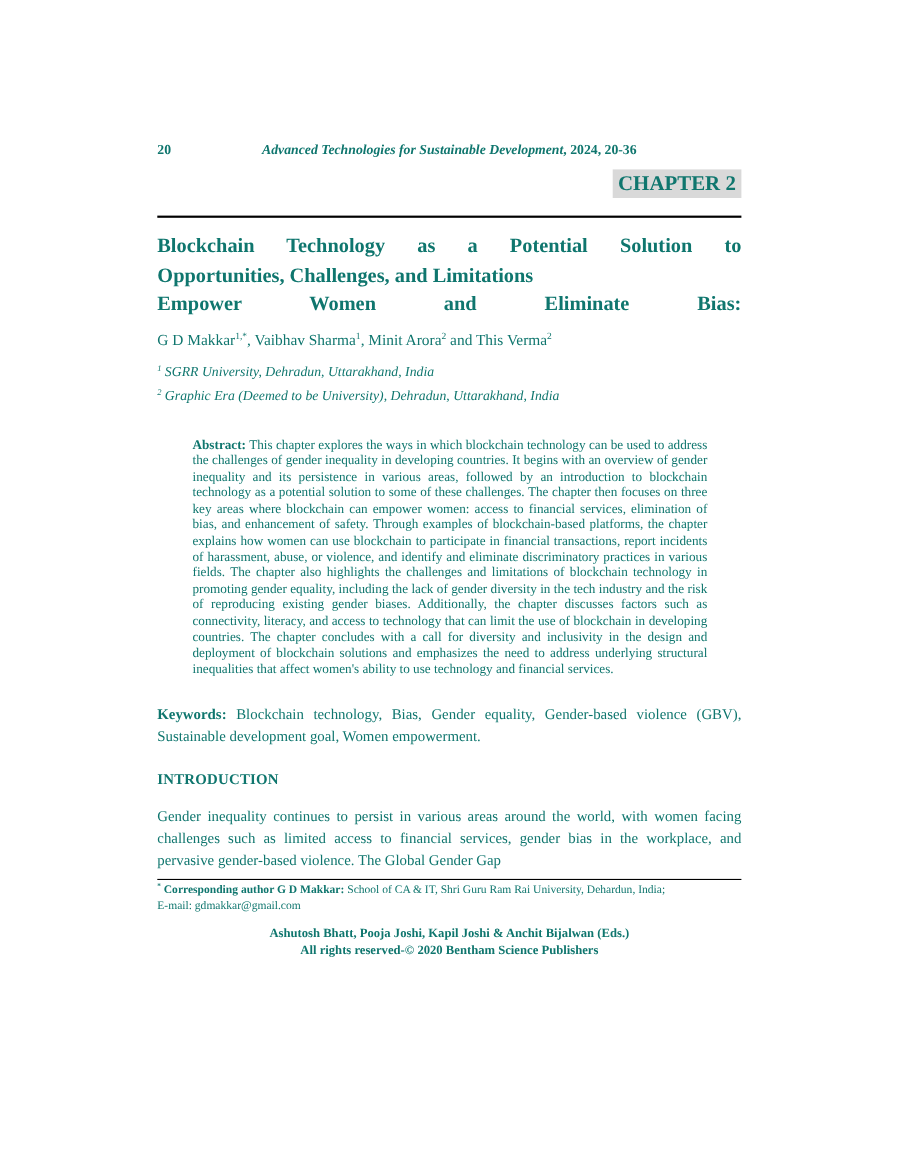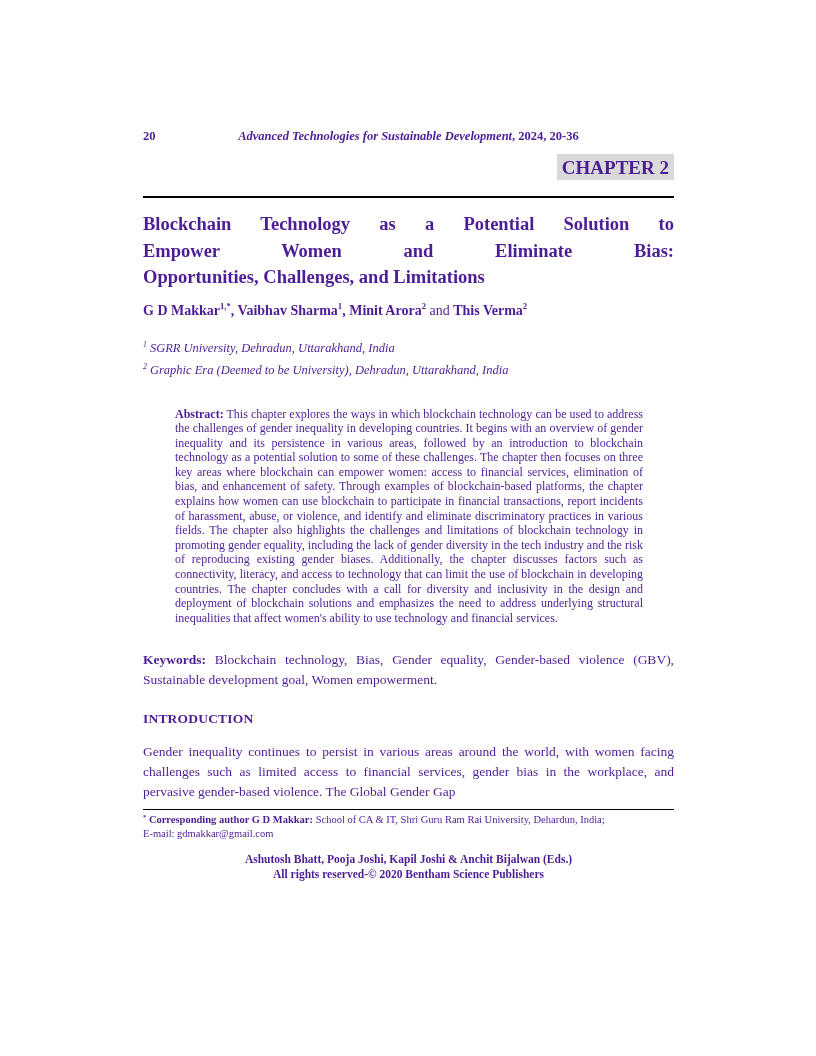--- a/index.html
+++ b/index.html
@@ -2,21 +2,21 @@
 <html><head>
 <meta charset="utf-8">
 <style>
   * { margin: 0; padding: 0; box-sizing: border-box; }
   html, body { background: #888; }
   .page {
     position: relative;
     width: 816px;
     height: 1056px;
     background: #ffffff;
-    color: #4c1d95;
+    color: #0f766e;
     font-family: "Liberation Serif", "DejaVu Serif", serif;
     overflow: hidden;
   }
   .content {
     position: absolute;
     left: 143px;
     top: 129px;
     width: 531px;
   }
 
@@ -53,24 +53,24 @@
     margin-top: 13px;
     font-size: 18.5px;
     font-weight: bold;
     line-height: 26.5px;
   }
   .title-line { text-align: justify; text-align-last: justify; }
   .title-line.last { text-align: left; text-align-last: left; }
 
   
   .authors { margin-top: 11px; font-size: 14px; line-height: 18px; }
-  .authors b { font-weight: bold; }
+  .authors b { font-weight: normal; }
   sup { font-size: 0.62em; vertical-align: super; line-height: 0; }
 
-  .affiliations { margin-top: 17px; font-style: italic; font-size: 12.5px; line-height: 22px; }
+  .affiliations { margin-top: 7px; font-style: italic; font-size: 12.5px; line-height: 22px; }
   .affiliation .aff-text { margin-left: 3px; }
 
   
   .abstract {
     margin-top: 26px;
     margin-left: 32px;
     width: 468px;
     font-size: 12px;
     line-height: 14.6px;
     text-align: justify;
@@ -130,22 +130,22 @@
       <span class="page-number">20</span>
       <span class="running-title"><span class="it">Advanced Technologies for Sustainable Development</span><span>, 2024, 20-36</span></span>
     </div>
 
     <div class="badge-row">
       <span class="chapter-badge">CHAPTER 2</span>
     </div>
 
     <div class="chapter-title">
       <div class="title-line">Blockchain Technology as a Potential Solution to</div>
+      <div class="title-line last">Opportunities, Challenges, and Limitations</div>
       <div class="title-line">Empower Women and Eliminate Bias:</div>
-      <div class="title-line last">Opportunities, Challenges, and Limitations</div>
     </div>
 
     <div class="authors"><b>G D Makkar</b><sup><b>1,*</b></sup><b>, </b><b>Vaibhav Sharma</b><sup><b>1</b></sup><b>, </b><b>Minit Arora</b><sup><b>2</b></sup><span> and </span><b>This Verma</b><sup><b>2</b></sup><span></span></div>
 
     <div class="affiliations">
       <div class="affiliation"><sup>1</sup><span class="aff-text">SGRR University, Dehradun, Uttarakhand, India</span></div>
       <div class="affiliation"><sup>2</sup><span class="aff-text">Graphic Era (Deemed to be University), Dehradun, Uttarakhand, India</span></div>
     </div>
 
     <div class="abstract"><b>Abstract:</b><span> This chapter explores the ways in which blockchain technology can be used to address the challenges of gender inequality in developing countries. It begins with an overview of gender inequality and its persistence in various areas, followed by an introduction to blockchain technology as a potential solution to some of these challenges. The chapter then focuses on three key areas where blockchain can empower women: access to financial services, elimination of bias, and enhancement of safety. Through examples of blockchain-based platforms, the chapter explains how women can use blockchain to participate in financial transactions, report incidents of harassment, abuse, or violence, and identify and eliminate discriminatory practices in various fields. The chapter also highlights the challenges and limitations of blockchain technology in promoting gender equality, including the lack of gender diversity in the tech industry and the risk of reproducing existing gender biases. Additionally, the chapter discusses factors such as connectivity, literacy, and access to technology that can limit the use of blockchain in developing countries. The chapter concludes with a call for diversity and inclusivity in the design and deployment of blockchain solutions and emphasizes the need to address underlying structural inequalities that affect women's ability to use technology and financial services.</span></div>

